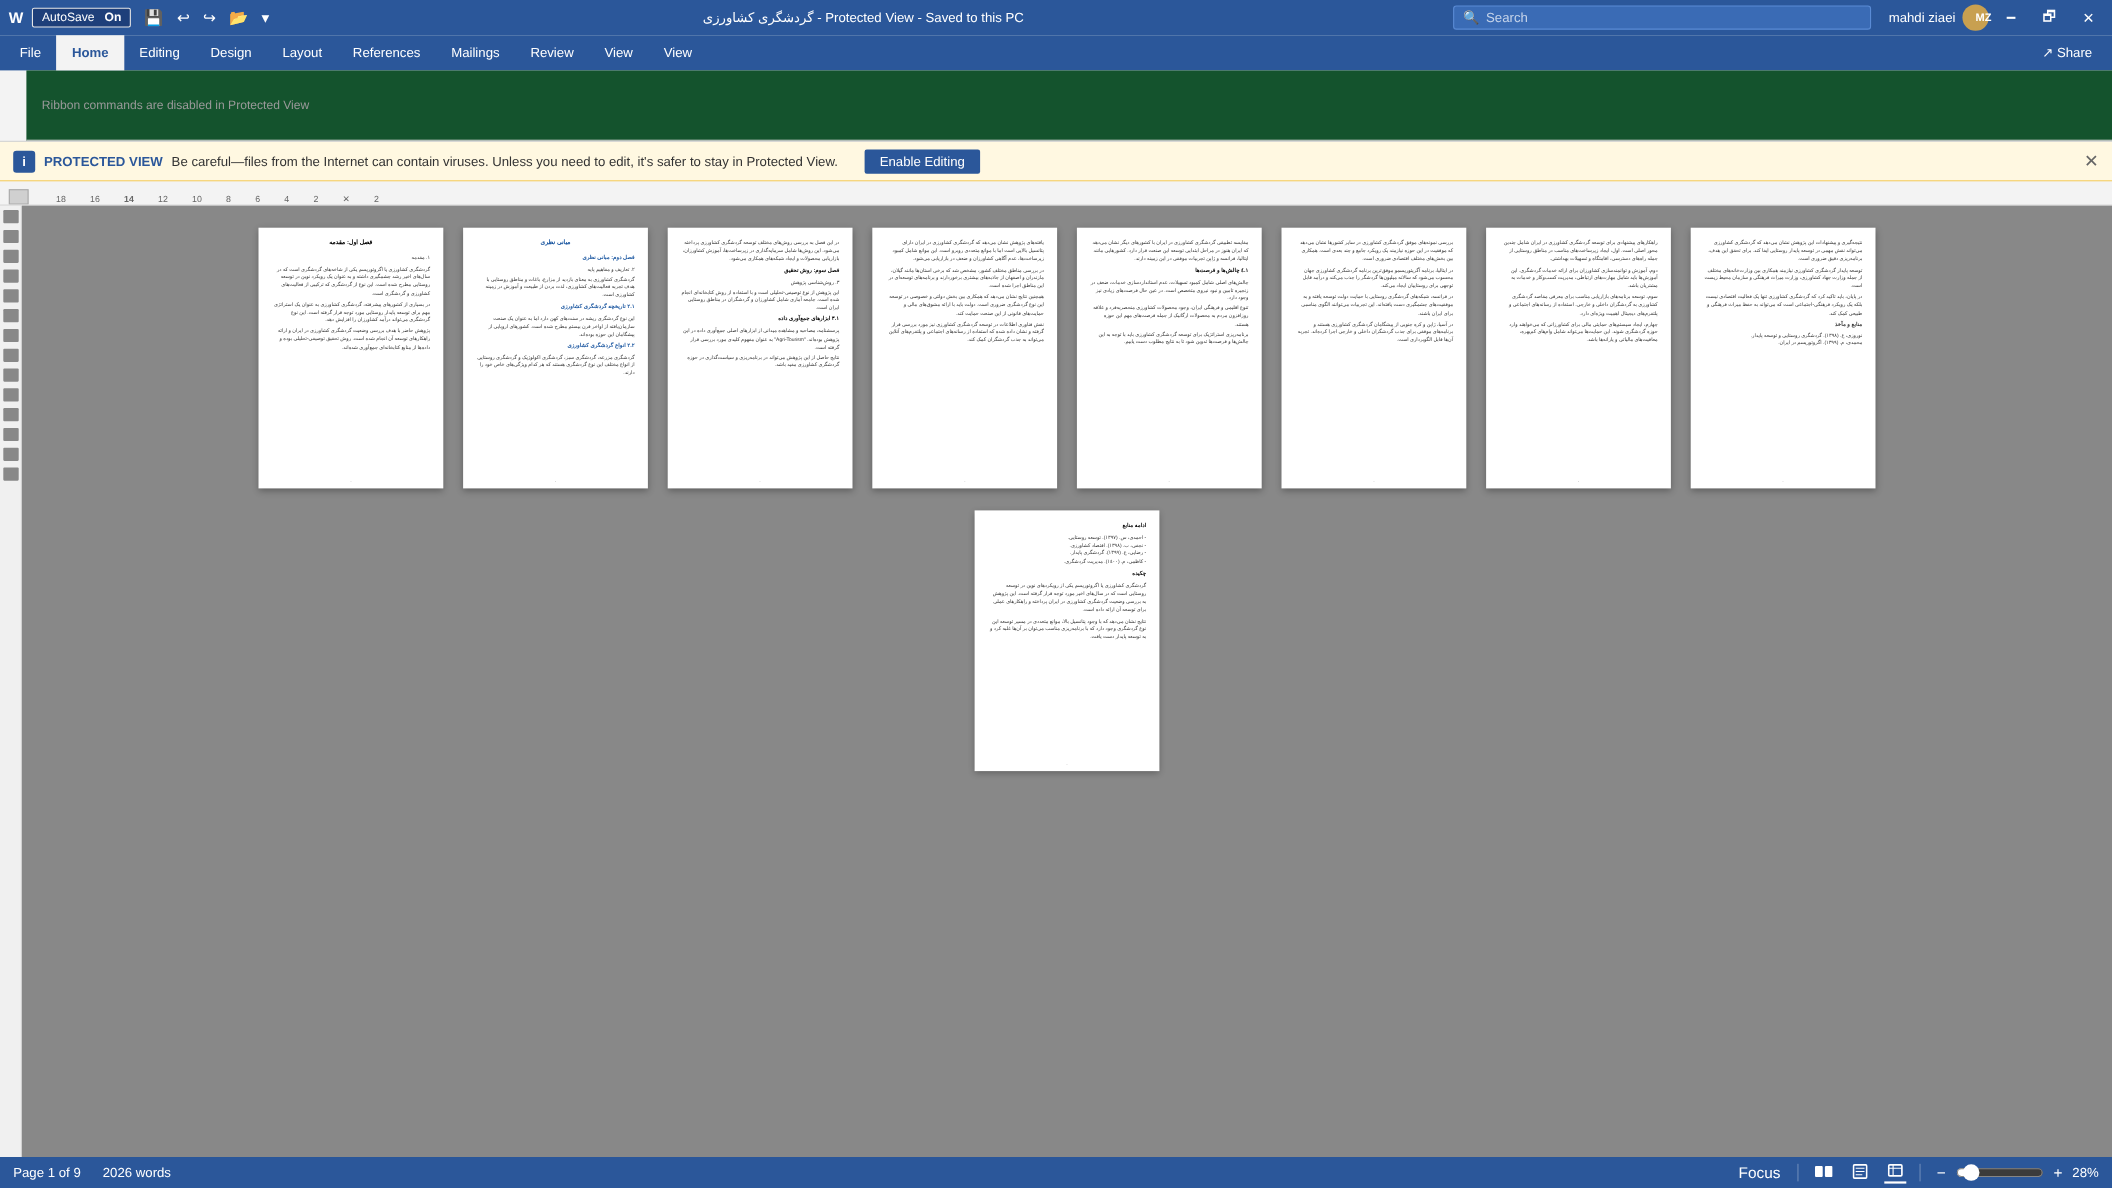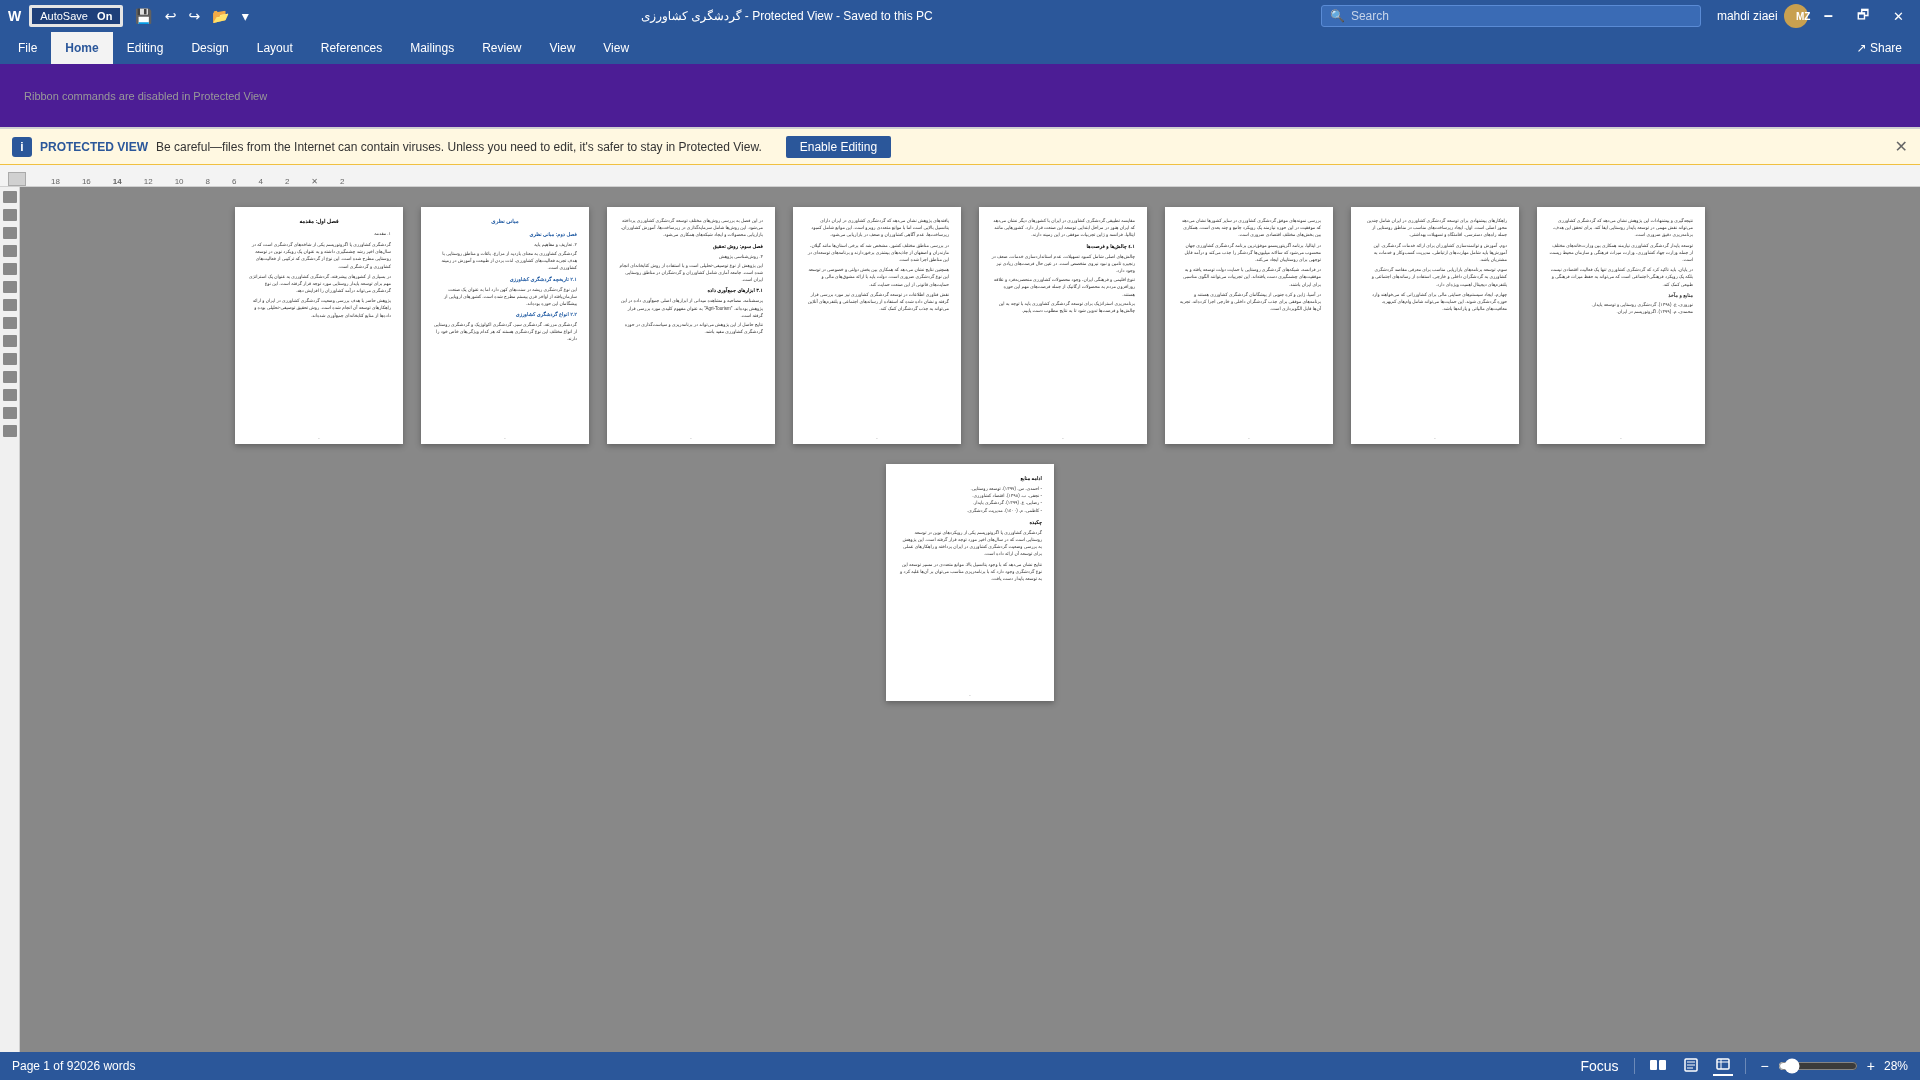--- a/index.html
+++ b/index.html
@@ -13,21 +13,21 @@
       align-items: center;
       justify-content: space-between;
       padding: 0 8px;
       color: white;
       font-size: 12px;
     }
     #title-bar-left { display: flex; align-items: center; gap: 8px; }
     #title-bar-center { flex: 1; text-align: center; font-size: 12px; }
     #title-bar-right { display: flex; align-items: center; gap: 8px; }
     .title-bar-btn { background: none; border: none; color: white; cursor: pointer; font-size: 13px; padding: 0 8px; height: 32px; }
-    .autosave-badge { background: #1e3f7a; border: 3px solid #e5e5e5; color: white; font-size: 11px; padding: 2px 8px; border-radius: 2px; }
+    .autosave-badge { background: #1e3f7a; border: 1px solid #e5e5e5; color: white; font-size: 11px; padding: 2px 8px; border-radius: 2px; }
     .quick-access { display: flex; align-items: center; gap: 4px; }
     .quick-btn { background: none; border: none; color: white; cursor: pointer; font-size: 14px; padding: 0 4px; }
 
     
     #search-container {
       flex: 0 0 380px;
       display: flex;
       align-items: center;
       background: #3a6bb5;
       border: 1px solid #5a8bd5;
@@ -74,25 +74,26 @@
       background: none;
       border: none;
       color: white;
       font-size: 12px;
       padding: 0 14px;
       height: 32px;
       cursor: pointer;
     }
     #ribbon-content {
       height: 64px;
-      background: #4c1d95;
-      display: flex;
-      align-items: center;
-      padding: 0 24px;
+      background: #14532d;
+      display: flex;
+      align-items: center;
+      padding: 0 14px;
       border-bottom: 1px solid #d0d0d0;
+      margin-left: 24px;
     }
 
     
     #protected-banner {
       background: #fff8e1;
       border-bottom: 1px solid #f0c040;
       height: 36px;
       display: flex;
       align-items: center;
       padding: 0 12px;
@@ -236,20 +237,21 @@
 
     
     #status-bar {
       height: 28px;
       background: #2b579a;
       color: white;
       display: flex;
       align-items: center;
       padding: 0 12px;
       font-size: 12px;
+      gap: 20px;
       position: fixed;
       bottom: 0;
       left: 0;
       width: 1920px;
     }
     #status-right {
       margin-left: auto;
       display: flex;
       align-items: center;
       gap: 12px;

